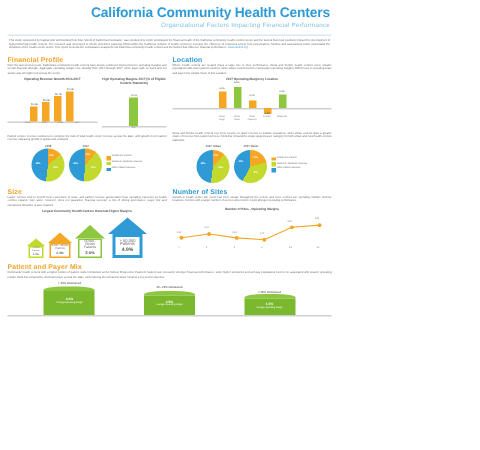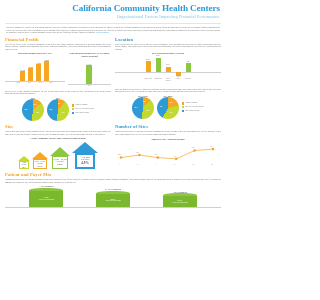--- a/index.html
+++ b/index.html
@@ -1,21 +1,21 @@
 <!DOCTYPE html>
 <html><head>
 <meta charset="utf-8">
 <style>
   * { box-sizing: border-box; margin:0; padding:0; }
   body {
     width:226px; height:300px; overflow:hidden;
     font-family:"Liberation Sans", sans-serif;
     background:#ffffff; color:#4a4a4a;
   }
-  .page { width:226px; height:300px; position:relative; background:#fff;font-family:Liberation Serif, serif; }
+  .page { width:226px; height:300px; position:relative; background:#fff; }
 
   
   .header { padding:3px 6px 2px 6px; text-align:right; }
   .title { font-size:9.2px; font-weight:bold; color:#2e9bd6; letter-spacing:-0.1px; line-height:10px; }
   .subtitle { font-size:4.2px; color:#7fc3e5; letter-spacing:0.15px; margin-top:1px; }
   .rule { height:1px; background:#d9e8f2; margin:2px 5px 0 5px; }
 
   
   .intro { padding:2px 6px 0 6px; font-size:1.85px; line-height:2.55px; color:#6b6b6b; text-align:justify; }
   .intro .lnk { color:#3a9fd8; }

